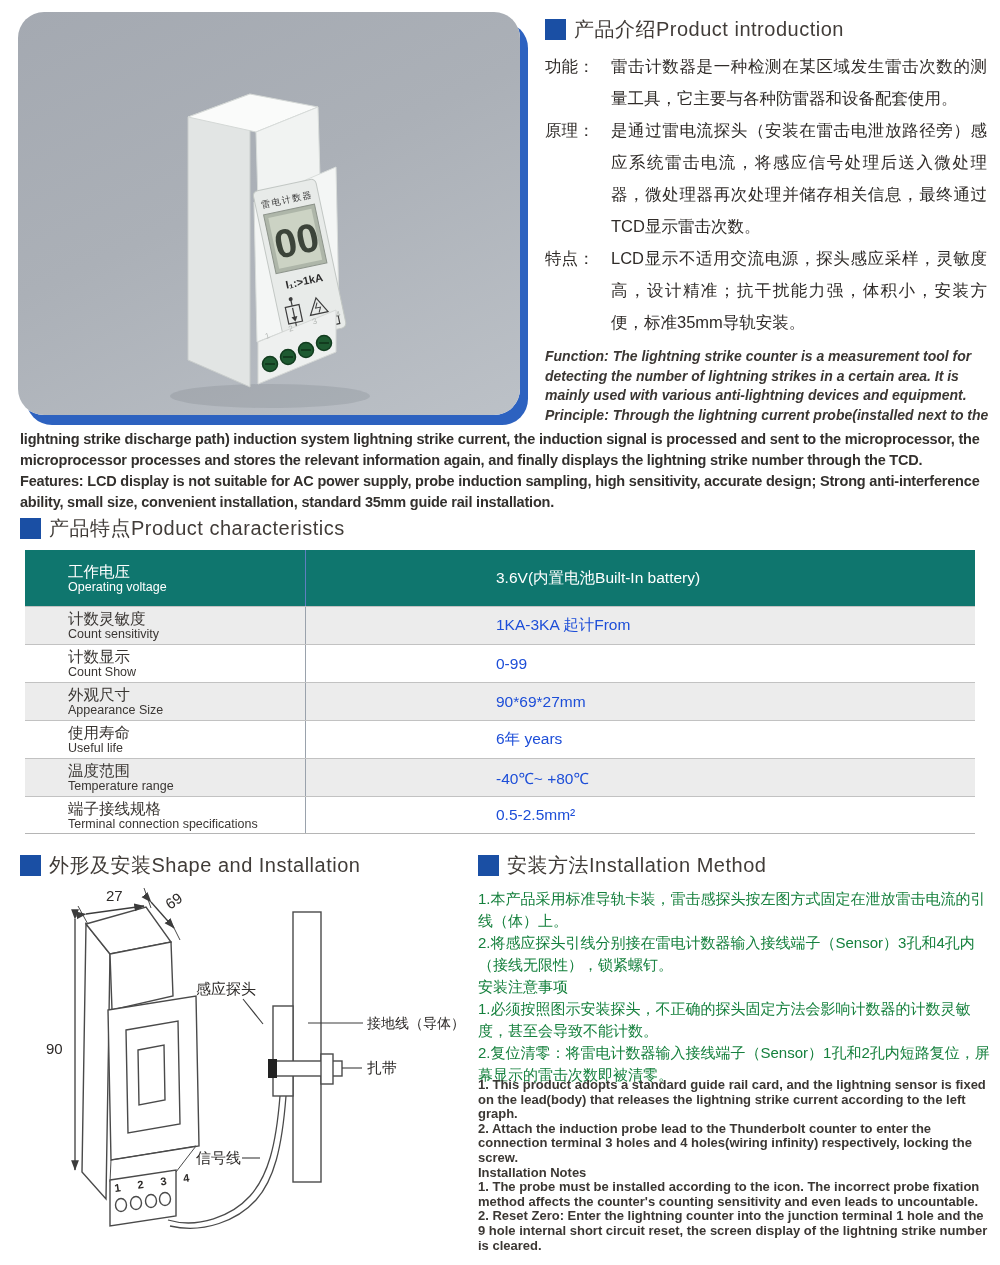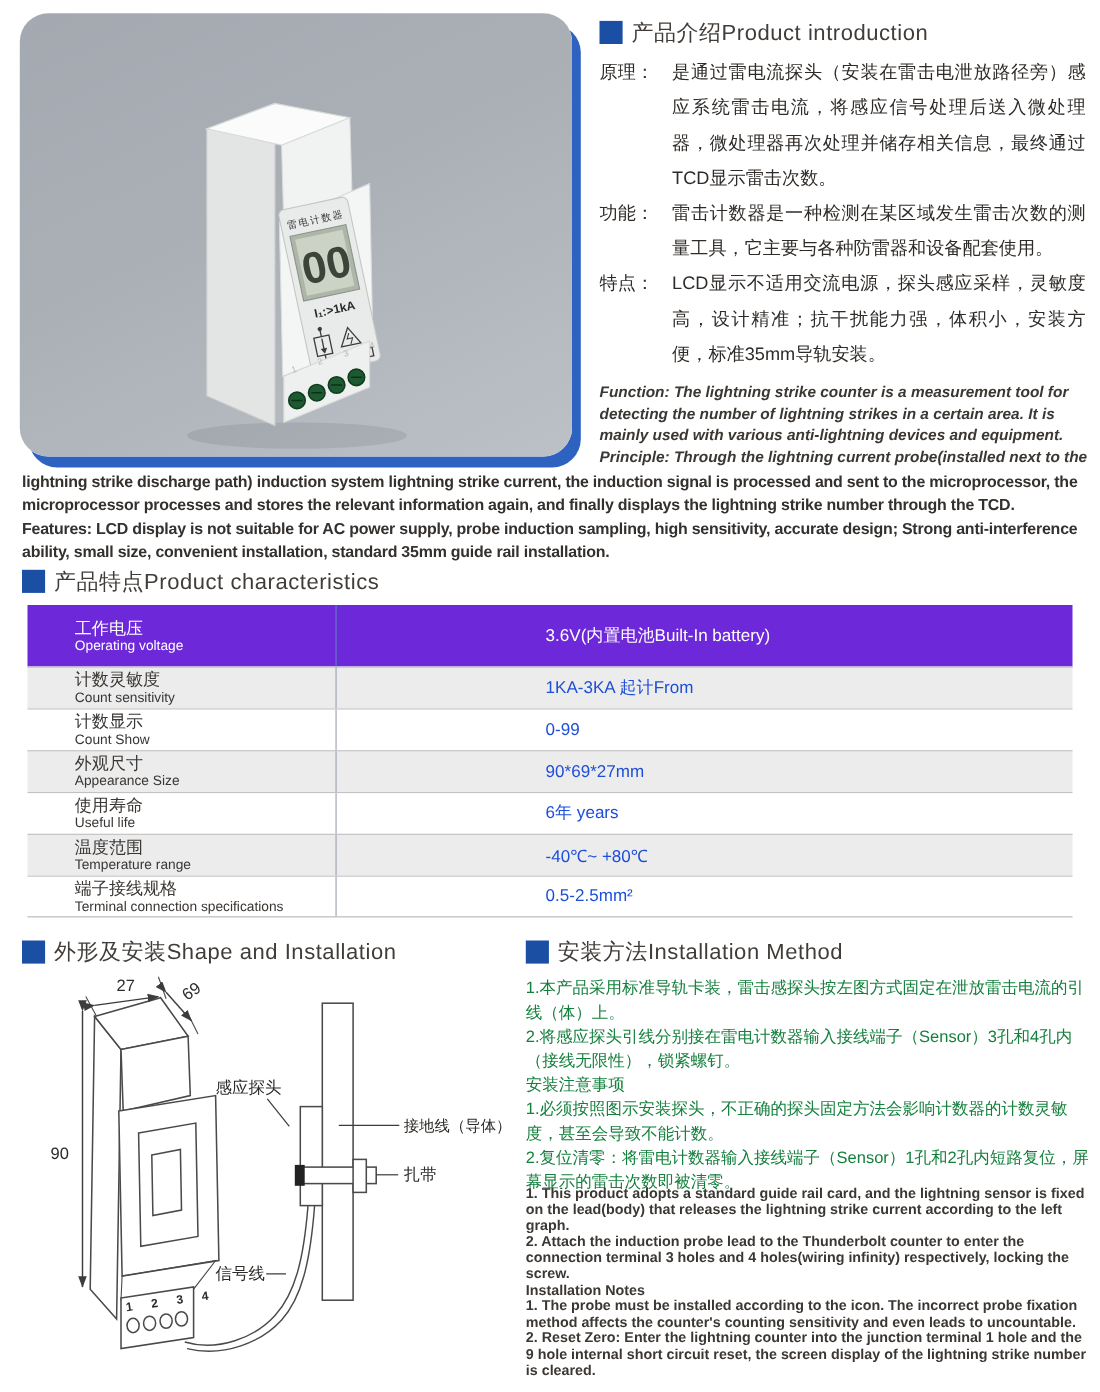--- a/index.html
+++ b/index.html
@@ -22,21 +22,21 @@
   .intro-body { position:absolute; left:545px; top:50px; width:442px; font-size:16.5px; line-height:32px; color:#2f2b28; }
   .intro-item { display:flex; }
   .intro-label { flex:none; width:66px; }
   .intro-text { flex:1; text-align:justify; }
   .intro-en { position:absolute; left:545px; top:347px; width:448px; font-size:14px; line-height:19.5px; font-weight:bold; color:#3b3733;font-style:italic; }
   .english-full { position:absolute; left:20px; top:429px; width:966px; font-size:14.5px; line-height:21px; font-weight:bold; letter-spacing:-0.2px; color:#33302d; }
 
   
   .char-table { position:absolute; left:25px; top:550px; width:950px; font-size:15.5px; }
   .trow { display:flex; align-items:stretch; height:38px; }
-  .trow.head { background:#6d28d9; color:#ffffff; height:56px; }
+  .trow.head { background:#0f766e; color:#ffffff; height:56px; }
   .trow.gray { background:#ececec; }
   .trow + .trow { border-top:1px solid #c2c2c2; }
   .trow:last-child { border-bottom:1px solid #b5b5b5; }
   .tl { flex:none; width:280px; padding-left:43px; display:flex; flex-direction:column; justify-content:center; }
   .tl .zh { font-size:15.5px; line-height:17px; }
   .tl .en { font-size:12.5px; line-height:14px; }
   .trow .tv { flex:1; border-left:1px solid #9aa2ac; padding-left:190px; display:flex; align-items:center; color:#1d4ed8; }
   .trow.head .tv { color:#ffffff; border-left:1px solid #5f7ec0; }
 
   
@@ -105,26 +105,26 @@
     </svg>
   </div>
 
   <div class="sec-heading" style="left:545px; top:16px;">
     <span class="sq"></span>
     <span class="htxt"><span>产品介绍</span><span>Product introduction</span></span>
   </div>
 
   <div class="intro-body">
     <div class="intro-item">
+      <span class="intro-label">功能：</span>
+      <span class="intro-text">雷击计数器是一种检测在某区域发生雷击次数的测量工具，它主要与各种防雷器和设备配套使用。</span>
+    </div>
+    <div class="intro-item">
       <span class="intro-label">原理：</span>
       <span class="intro-text">是通过雷电流探头（安装在雷击电泄放路径旁）感应系统雷击电流，将感应信号处理后送入微处理器，微处理器再次处理并储存相关信息，最终通过TCD显示雷击次数。</span>
-    </div>
-    <div class="intro-item">
-      <span class="intro-label">功能：</span>
-      <span class="intro-text">雷击计数器是一种检测在某区域发生雷击次数的测量工具，它主要与各种防雷器和设备配套使用。</span>
     </div>
     <div class="intro-item">
       <span class="intro-label">特点：</span>
       <span class="intro-text">LCD显示不适用交流电源，探头感应采样，灵敏度高，设计精准；抗干扰能力强，体积小，安装方便，标准35mm导轨安装。</span>
     </div>
   </div>
 
   <div class="intro-en">Function: The lightning strike counter is a measurement tool for detecting the number of lightning strikes in a certain area. It is mainly used with various anti-lightning devices and equipment. Principle: Through the lightning current probe(installed next to the</div>
 
   <div class="english-full">lightning strike discharge path) induction system lightning strike current, the induction signal is processed and sent to the microprocessor, the microprocessor processes and stores the relevant information again, and finally displays the lightning strike number through the TCD. Features: LCD display is not suitable for AC power supply, probe induction sampling, high sensitivity, accurate design; Strong anti-interference ability, small size, convenient installation, standard 35mm guide rail installation.</div>

